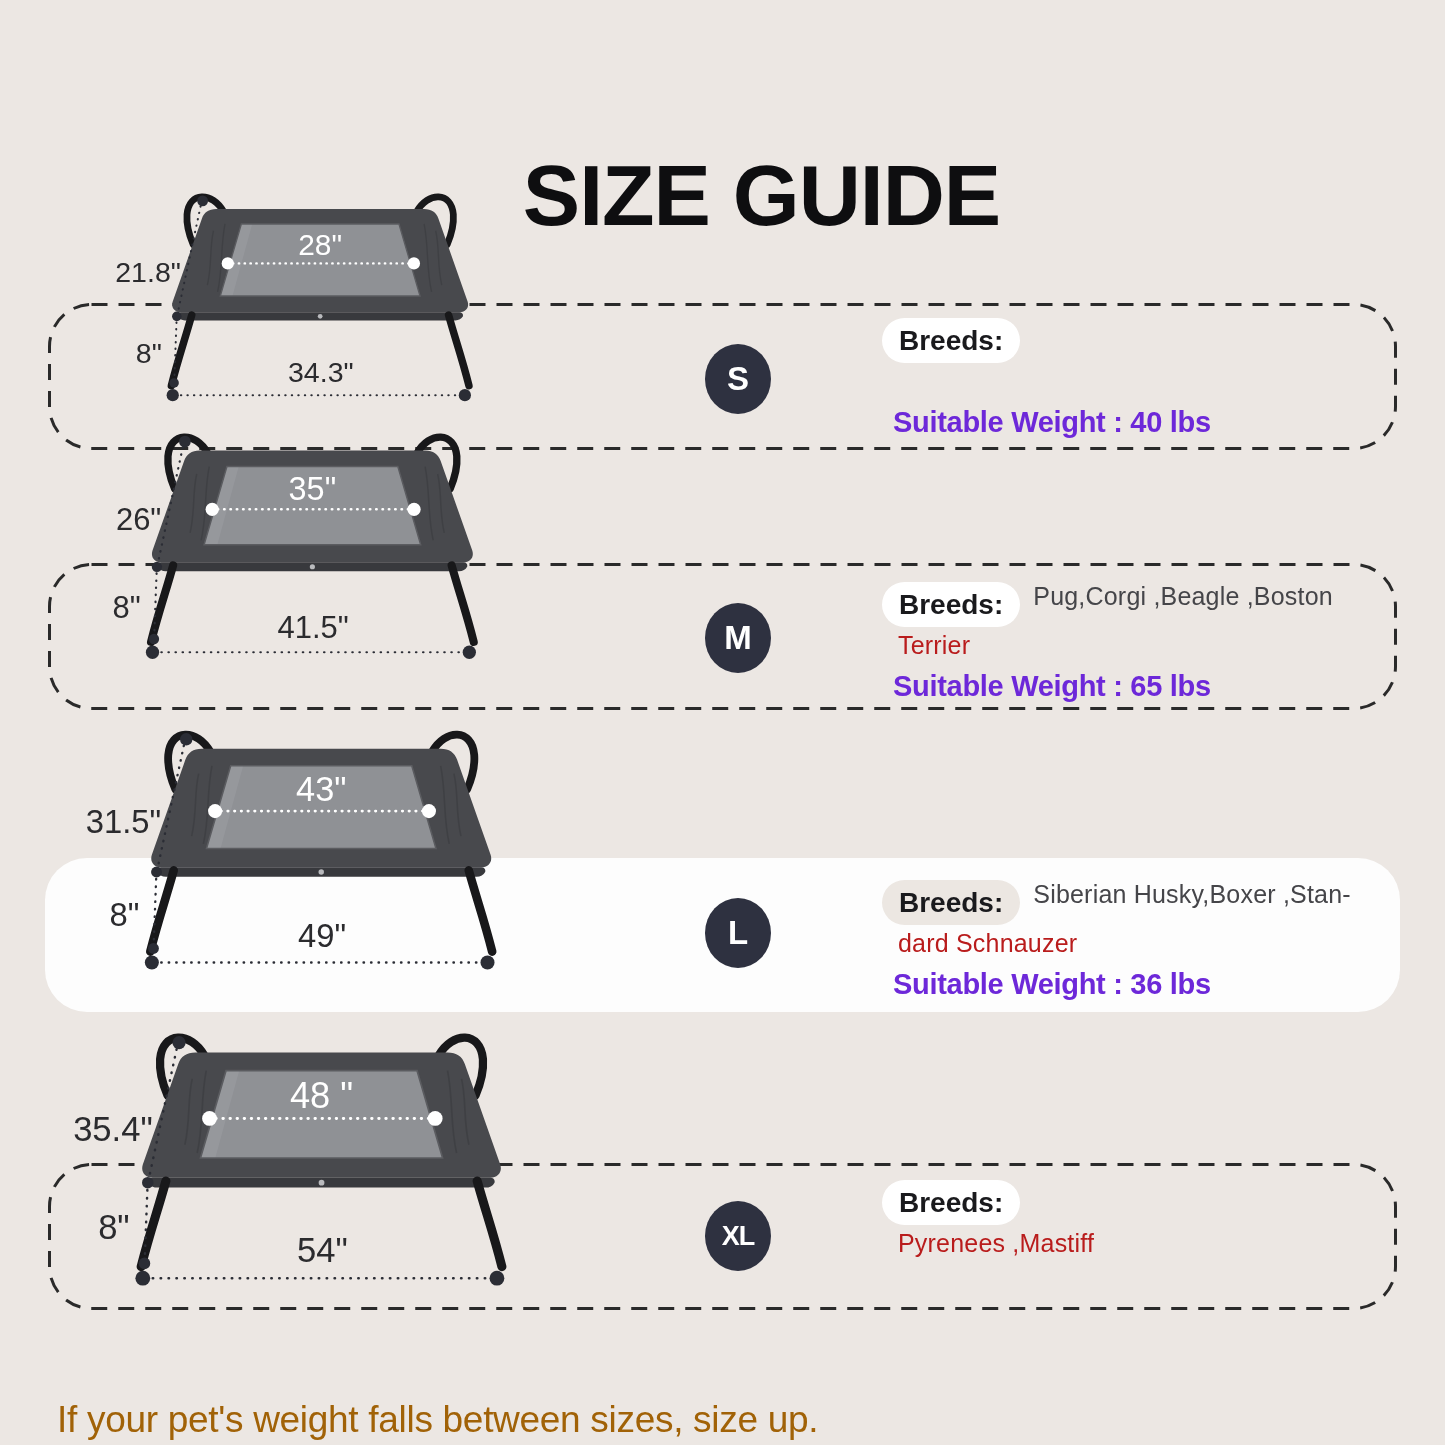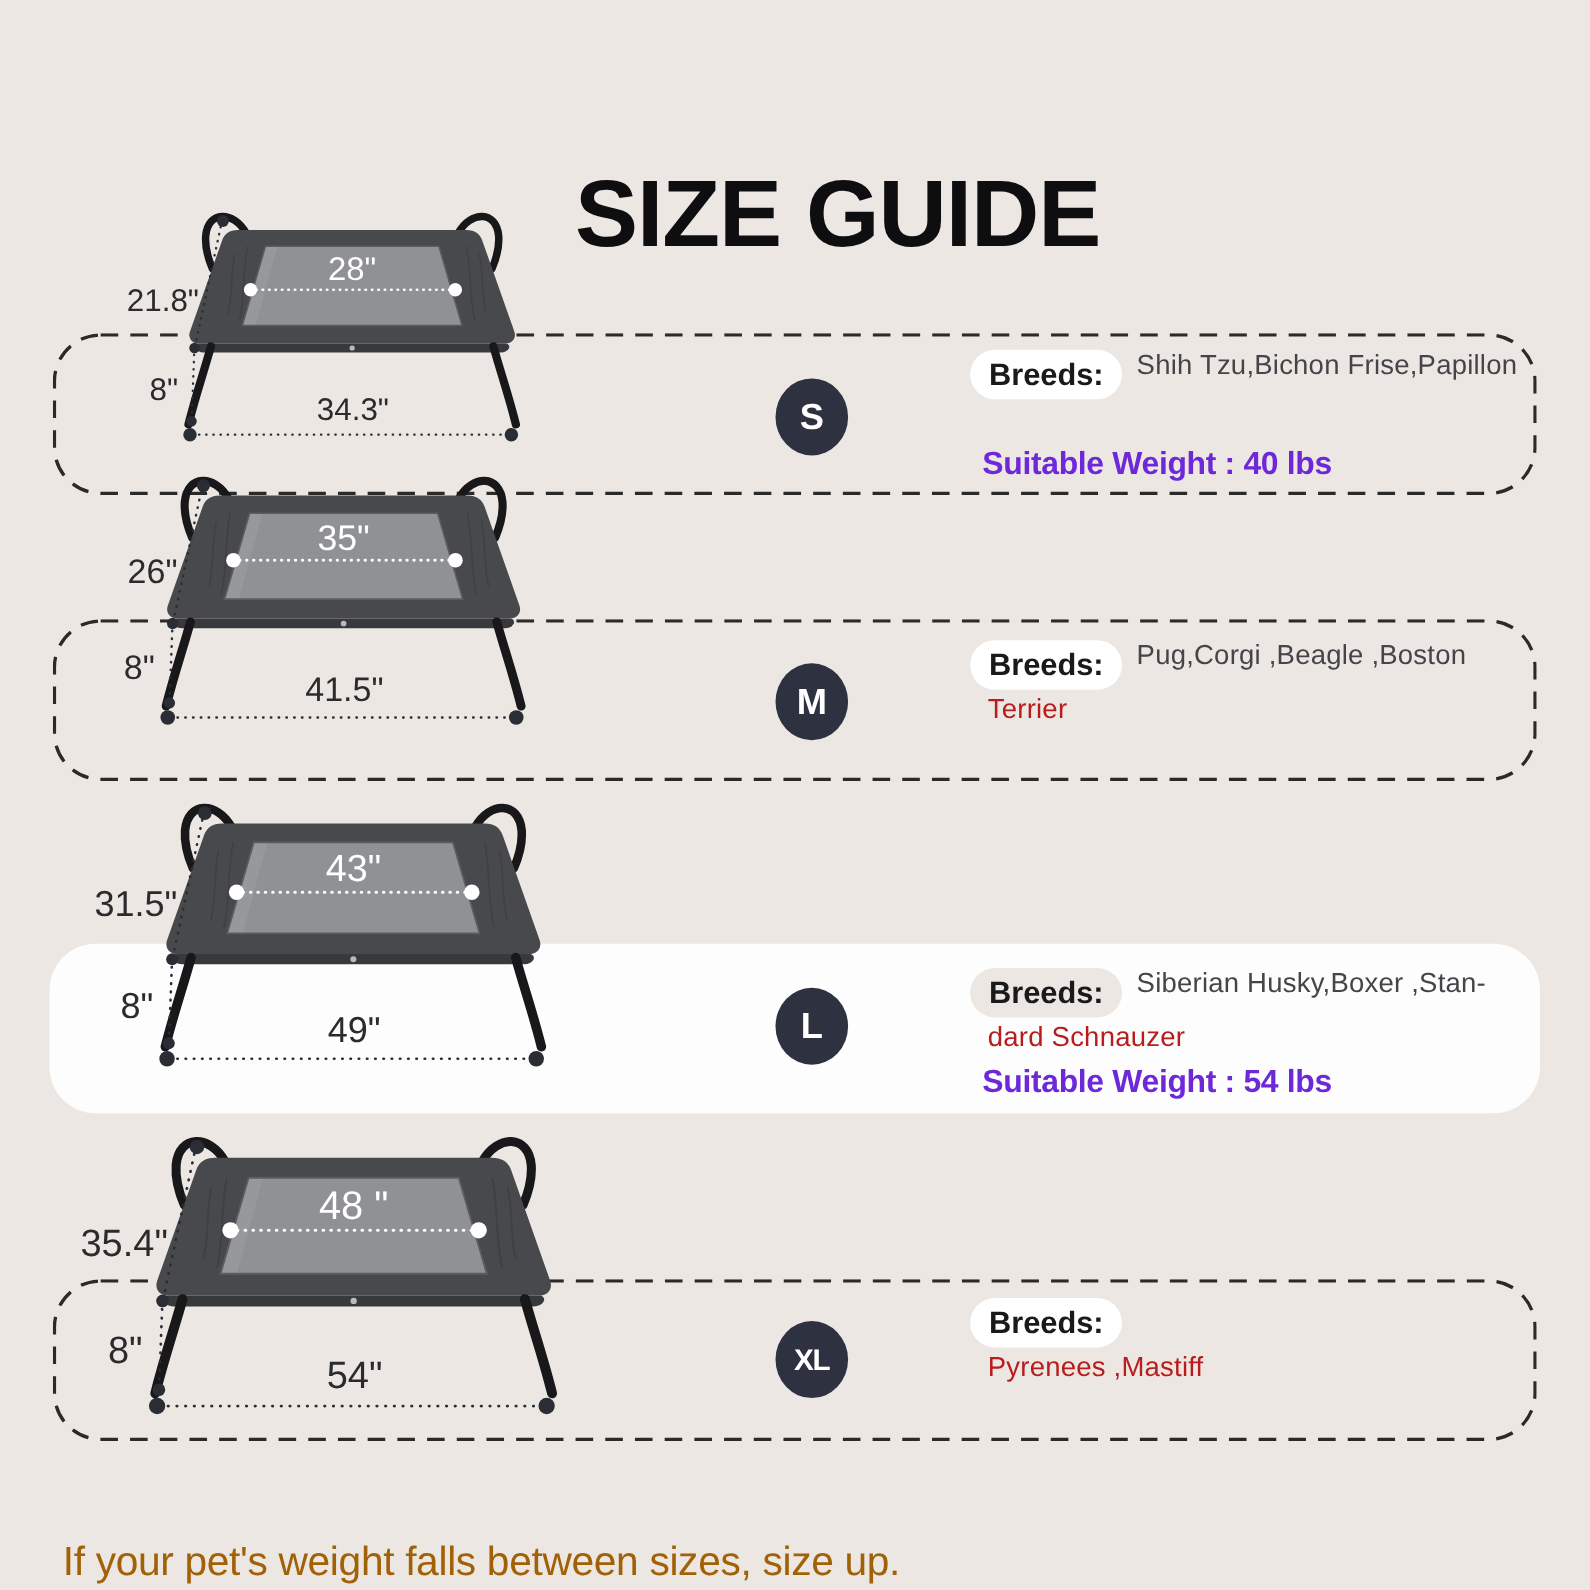--- a/index.html
+++ b/index.html
@@ -116,21 +116,20 @@
       <text class="tdim t-end" x="200" y="146">21.8"</text>
       <text class="tdim t-end" x="172" y="265">8"</text>
       <text class="tdim t-mid" x="406" y="292">34.3"</text>
     </svg>
     <div class="badge" style="top:344px">
         <span>S</span>
       </div>
     <div class="info" style="top:318px">
       <div class="bline1">
         <span class="pill">Breeds:</span>
-        <span class="bval">Shih Tzu,Bichon Frise,Papillon</span>
       </div>
       <div class="bline2"></div>
       <div class="weight">Suitable Weight : 40 lbs</div>
     </div>
   </section>
 
   <section class="layer row-m">
     <svg class="outline" style="left:48px;top:563px" width="1349" height="147">
       <rect x="1.5" y="1.5" width="1346" height="144" rx="42" fill="none" stroke="#2a2a2a" stroke-width="3" stroke-dasharray="16 11"></rect>
     </svg>
@@ -172,20 +171,21 @@
     </svg>
     <div class="badge" style="top:603px">
         <span>M</span>
       </div>
     <div class="info" style="top:582px">
       <div class="bline1">
         <span class="pill">Breeds:</span>
         <span class="bval">Pug,Corgi ,Beagle ,Boston</span>
       </div>
       <div class="bline2">Terrier</div>
+      <div class="weight">Suitable Weight : 65 lbs</div>
     </div>
   </section>
 
   <section class="layer row-l">
     <div class="band" style="top:858px"></div>
     <svg class="bed" style="left:5px;top:719px" width="531" height="281" viewBox="0 0 680 360">
       <g>
         <path d="M263,42 C246,12 212,12 209,46 C208,60 212,76 218,90" stroke="#18181a" stroke-width="10" fill="none" stroke-linecap="round"></path>
         <path d="M547,42 C564,12 598,12 601,46 C602,60 598,76 592,90" stroke="#18181a" stroke-width="10" fill="none" stroke-linecap="round"></path>
         <path d="M252,38 L558,38 C569,38 576,43 579,52 L622,174 C625,183 619,190 610,190 L200,190 C191,190 185,183 188,174 L231,52 C234,43 241,38 252,38 Z" fill="#48494d"></path>
@@ -222,21 +222,21 @@
     </svg>
     <div class="badge" style="top:898px">
         <span>L</span>
       </div>
     <div class="info" style="top:880px">
       <div class="bline1">
         <span class="pill">Breeds:</span>
         <span class="bval">Siberian Husky,Boxer ,Stan-</span>
       </div>
       <div class="bline2">dard Schnauzer</div>
-      <div class="weight">Suitable Weight : 54 lbs</div>
+      <div class="weight">Suitable Weight : 36 lbs</div>
     </div>
   </section>
 
   <section class="layer row-xl">
     <svg class="outline" style="left:48px;top:1163px" width="1349" height="147">
       <rect x="1.5" y="1.5" width="1346" height="144" rx="42" fill="none" stroke="#2a2a2a" stroke-width="3" stroke-dasharray="16 11"></rect>
     </svg>
     <svg class="bed" style="left:-12px;top:1021px" width="560" height="297" viewBox="0 0 680 360">
       <g>
         <path d="M263,42 C246,12 212,12 209,46 C208,60 212,76 218,90" stroke="#18181a" stroke-width="10" fill="none" stroke-linecap="round"></path>

